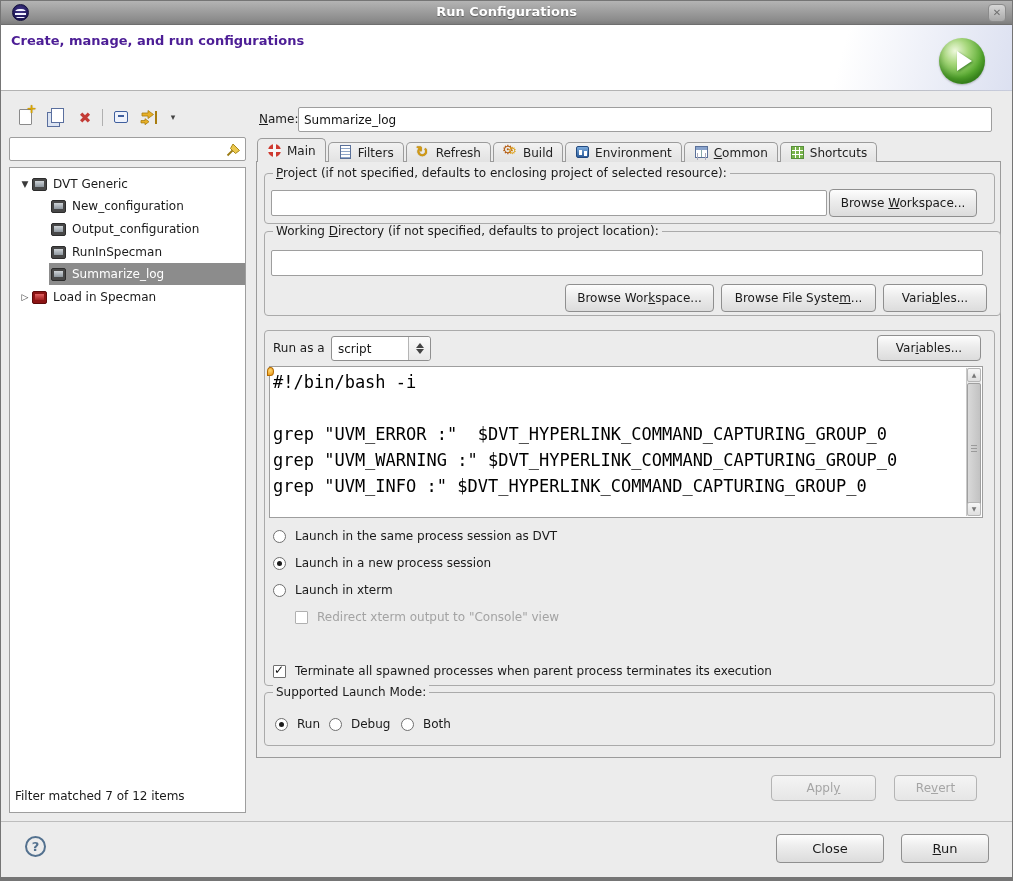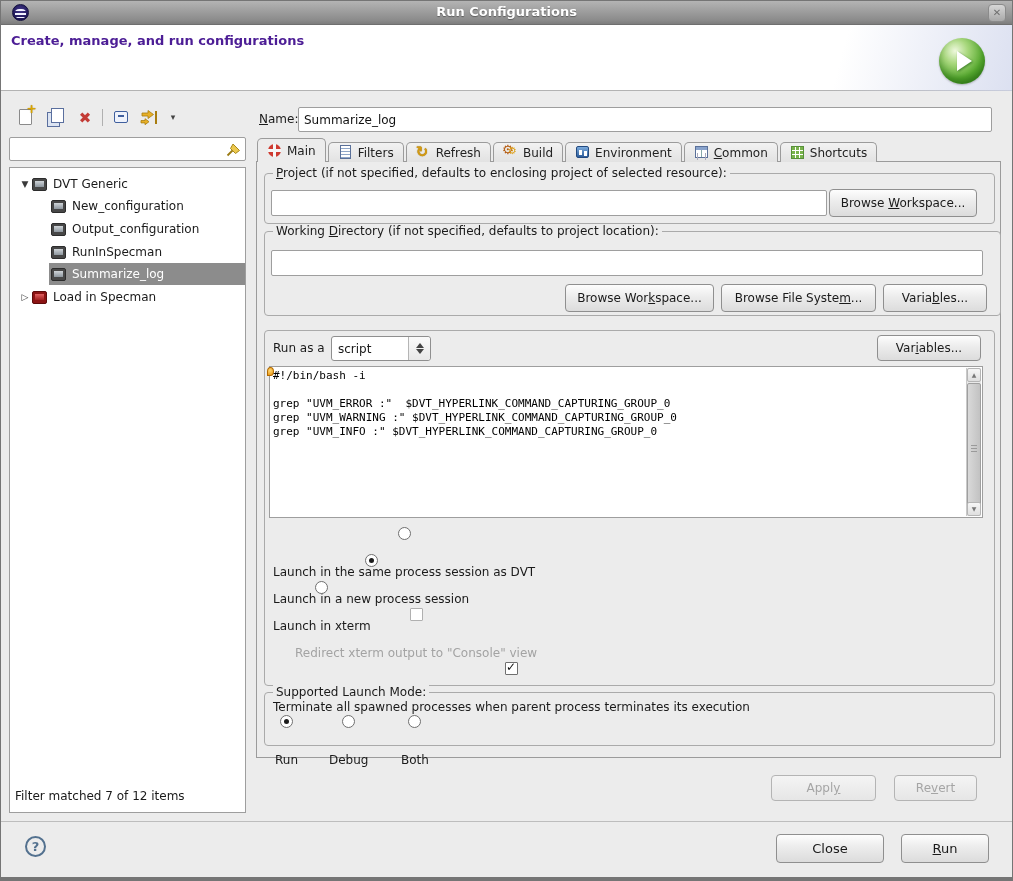--- a/index.html
+++ b/index.html
@@ -178,34 +178,34 @@
     background:linear-gradient(#fafafa,#e8e8e8); border-radius:0 3px 3px 0; }
   .combo-spin::before { content:""; position:absolute; left:7px; top:6px; border-left:4px solid transparent;
     border-right:4px solid transparent; border-bottom:5px solid #444; }
   .combo-spin::after { content:""; position:absolute; left:7px; bottom:6px; border-left:4px solid transparent;
     border-right:4px solid transparent; border-top:5px solid #444; }
 
   
   .script-area { position:absolute; left:4px; top:35px; width:714px; height:152px;
     background:#fff; border:1px solid #9e9e9e; }
   .script-text { position:absolute; left:3px; top:2px; right:18px; bottom:2px; overflow:hidden;
-    font-family:"DejaVu Sans Mono", monospace; font-size:11px; line-height:14px; white-space:pre; color:#000; }
+    font-family:"DejaVu Sans Mono", monospace; font-size:17px; line-height:26px; white-space:pre; color:#000; }
   .marker { position:absolute; left:-3px; top:0px; width:7px; height:9px; border-radius:50% 50% 50% 0;
     background:radial-gradient(circle at 40% 35%, #ffd873, #e8920e); border:1px solid #b36a00; }
   .sb { position:absolute; right:1px; top:1px; bottom:1px; width:15px; background:#e9e9e9; border-left:1px solid #c9c9c9; }
   .sb-btn { position:absolute; left:0; right:0; height:14px; background:linear-gradient(#f6f6f6,#dfdfdf);
     border:1px solid #b5b5b5; border-radius:2px; color:#777; font-size:6px; text-align:center; line-height:12px; }
   .sb-up { top:0; } .sb-down { bottom:0; }
   .sb-thumb { position:absolute; left:0; right:0; top:15px; height:131px;
     background:linear-gradient(90deg,#d9d9d9,#c2c2c2); border:1px solid #9f9f9f; border-radius:2px; }
   .sb-grip { position:absolute; left:3px; right:3px; top:50%; height:7px; margin-top:-4px;
     background:repeating-linear-gradient(180deg,#9a9a9a 0 1px, transparent 1px 3px); }
 
   
-  .opt { position:absolute; display:flex; align-items:center; gap:25px; height:18px; font-size:12px;flex-direction:column; }
+  .opt { position:absolute; display:flex; align-items:center; gap:9px; height:18px; font-size:12px; }
   .radio { width:13px; height:13px; border-radius:50%; border:1px solid #6f6f6f; background:#fff; position:relative; flex:none; }
   .radio.sel::after { content:""; position:absolute; left:3px; top:3px; width:5px; height:5px; border-radius:50%; background:#1c1c1c; }
   .check { width:13px; height:13px; border:1px solid #6f6f6f; background:#fff; position:relative; flex:none; border-radius:1px; }
   .check.checked::after { content:"\2713"; position:absolute; left:0px; top:-3px; font-size:12px; font-weight:bold; color:#101010; }
   .opt.grayed { color:#a3a3a3; }
   .opt.grayed .check { border-color:#b0b0b0; }
 
   
   .footer-sep { position:absolute; left:0; right:0; top:820px; border-top:1px solid #bdbdbd; }
   .help {

